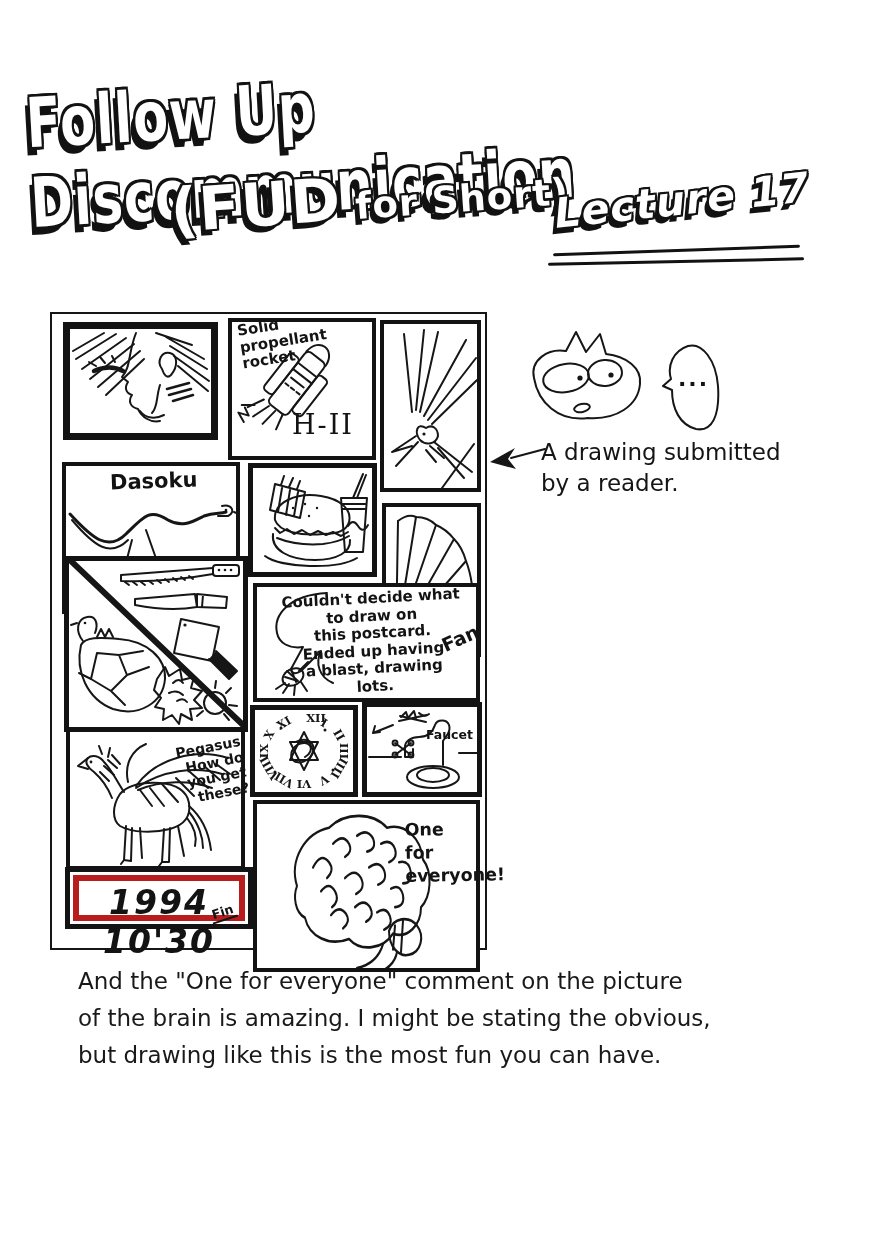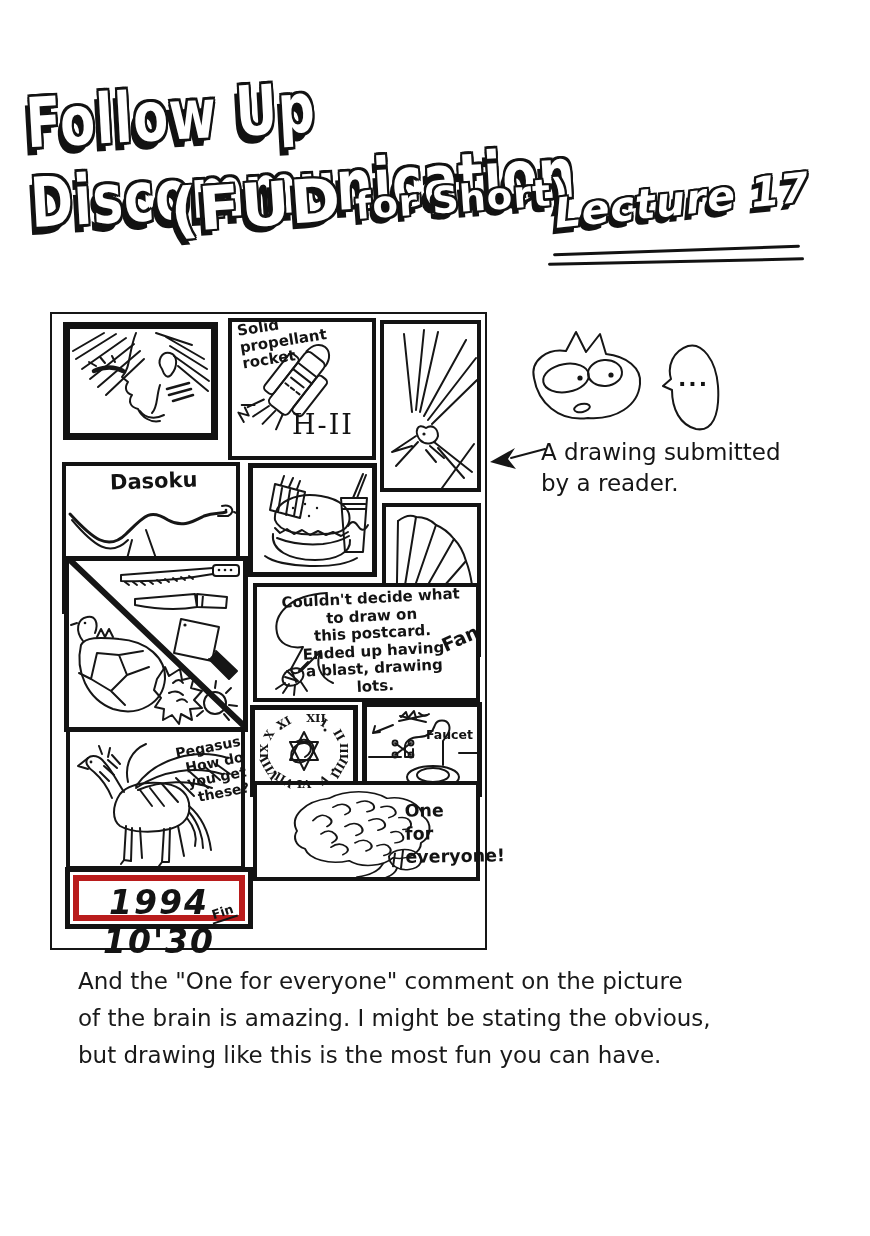--- a/index.html
+++ b/index.html
@@ -266,21 +266,21 @@
 these?</div>
     </div>
 
     <div class="panel" style="left:13px;top:553px;width:188px;height:62px;border-width:5px;">
       <div class="date-inner">
         <div class="hand date-text">1994 10'30</div>
         <div class="hand fin">Fin</div>
       </div>
     </div>
 
-    <div class="panel" style="left:201px;top:467px;width:227px;height:100px;">
+    <div class="panel" style="left:201px;top:486px;width:227px;height:172px;">
       <svg viewBox="0 0 219 124" preserveAspectRatio="none">
         <g class="ink">
           <path d="M40,62 C32,42 48,22 72,18 C88,6 116,6 130,18 C148,14 164,26 166,42 C176,52 174,70 164,78 C164,92 150,102 136,98 C126,110 104,112 92,102 C72,108 52,100 48,86 C38,82 36,70 40,62 Z"></path>
           <path d="M56,48 q8,-12 16,-4 q6,6 -2,12"></path>
           <path d="M76,30 q10,-8 16,0 q4,6 -4,10"></path>
           <path d="M100,24 q10,-6 16,2 q4,8 -6,10"></path>
           <path d="M124,30 q10,-4 14,4 q3,7 -6,10"></path>
           <path d="M142,44 q10,-2 12,8 q1,8 -8,8"></path>
           <path d="M64,66 q8,-8 14,0 q5,7 -3,12"></path>
           <path d="M88,56 q10,-8 16,0 q5,8 -5,12"></path>

